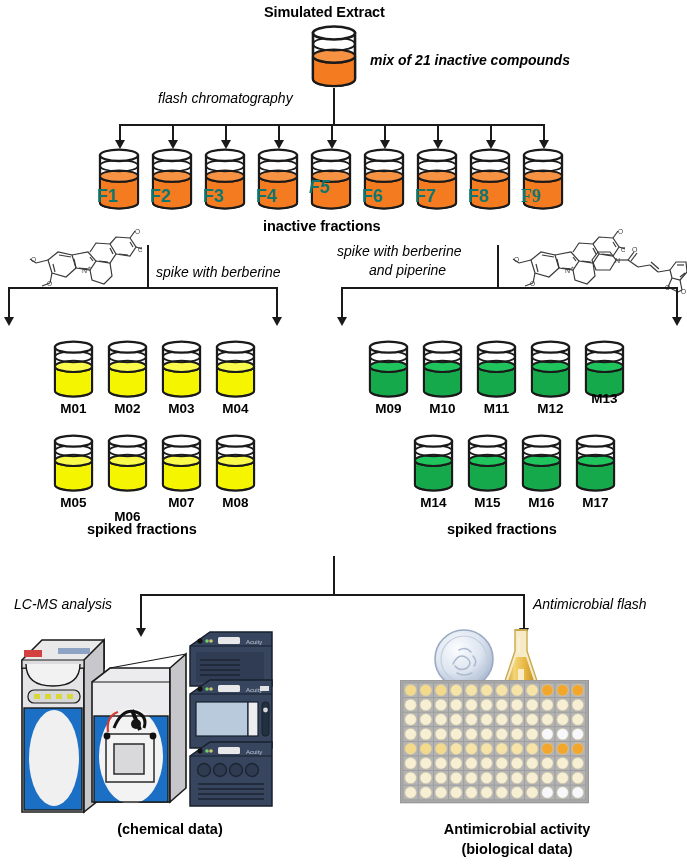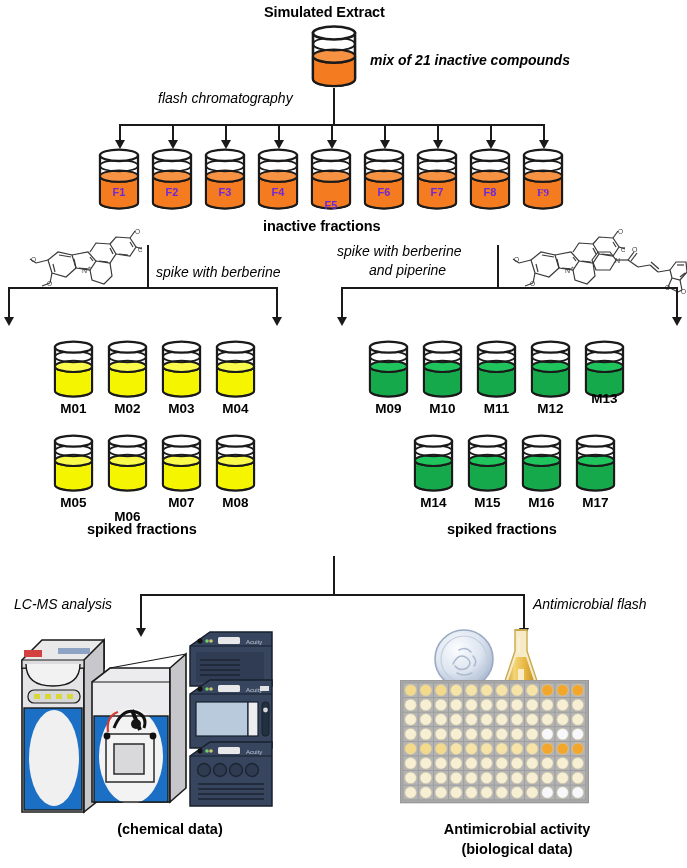--- a/index.html
+++ b/index.html
@@ -42,24 +42,23 @@
     line-height: 1.35;
     white-space: nowrap;
   }
 
   
   .vial { position: absolute; }
   .vial svg { display: block; overflow: visible; }
   .vial-text {
     position: absolute;
     left: 0; width: 100%;
-    text-align: center;
     font-weight: bold;
-    color: #6d28d9;
-    font-size: 11px;
+    color: #0f766e;
+    font-size: 18px;
     pointer-events: none;
   }
   .mlabel {
     position: absolute;
     left: 0; width: 100%;
     text-align: center;
     font-weight: bold;
     font-size: 13.5px;
     color: #000;
     white-space: nowrap;
@@ -175,21 +174,21 @@
       </div>
       <div class="vial" style="left: 309px; top: 148px; width: 44px;">
         <svg width="44" height="62" viewBox="0 0 44 62">
     <path d="M3 7.300000000000001 L3 54.699999999999996 A19 5.7 0 0 0 41 54.699999999999996 L41 7.300000000000001 Z" fill="#ffffff" stroke="#1a1a1a" stroke-width="2.3"></path>
     <path d="M3 28.156 L3 54.699999999999996 A19 5.7 0 0 0 41 54.699999999999996 L41 28.156
              A19 5.7 0 0 1 3 28.156 Z" fill="#F47B20" stroke="#1a1a1a" stroke-width="2"></path>
     <ellipse cx="22" cy="28.156" rx="19" ry="5.7" fill="#F79243" stroke="#1a1a1a" stroke-width="2"></ellipse>
     <ellipse cx="22" cy="17.728" rx="19" ry="5.7" fill="none" stroke="#1a1a1a" stroke-width="1.8"></ellipse>
     <ellipse cx="22" cy="7.300000000000001" rx="19" ry="5.7" fill="#ffffff" stroke="#1a1a1a" stroke-width="2.3"></ellipse>
   </svg>
-        <div class="vial-text" style="top:51px;">F5</div>
+        <div class="vial-text" style="top:29px;font-style:italic;">F5</div>
       </div>
       <div class="vial" style="left: 362px; top: 148px; width: 44px;">
         <svg width="44" height="62" viewBox="0 0 44 62">
     <path d="M3 7.300000000000001 L3 54.699999999999996 A19 5.7 0 0 0 41 54.699999999999996 L41 7.300000000000001 Z" fill="#ffffff" stroke="#1a1a1a" stroke-width="2.3"></path>
     <path d="M3 28.156 L3 54.699999999999996 A19 5.7 0 0 0 41 54.699999999999996 L41 28.156
              A19 5.7 0 0 1 3 28.156 Z" fill="#F47B20" stroke="#1a1a1a" stroke-width="2"></path>
     <ellipse cx="22" cy="28.156" rx="19" ry="5.7" fill="#F79243" stroke="#1a1a1a" stroke-width="2"></ellipse>
     <ellipse cx="22" cy="17.728" rx="19" ry="5.7" fill="none" stroke="#1a1a1a" stroke-width="1.8"></ellipse>
     <ellipse cx="22" cy="7.300000000000001" rx="19" ry="5.7" fill="#ffffff" stroke="#1a1a1a" stroke-width="2.3"></ellipse>
   </svg>

